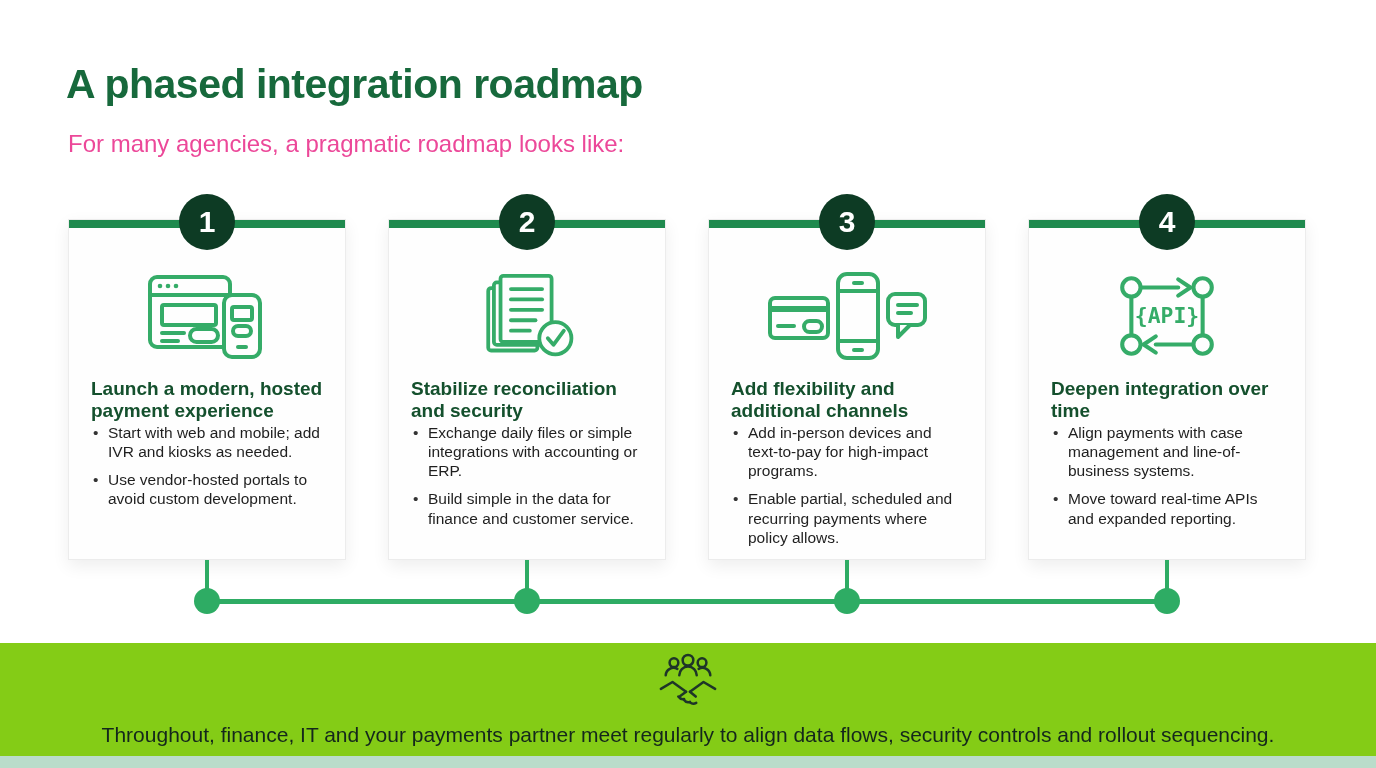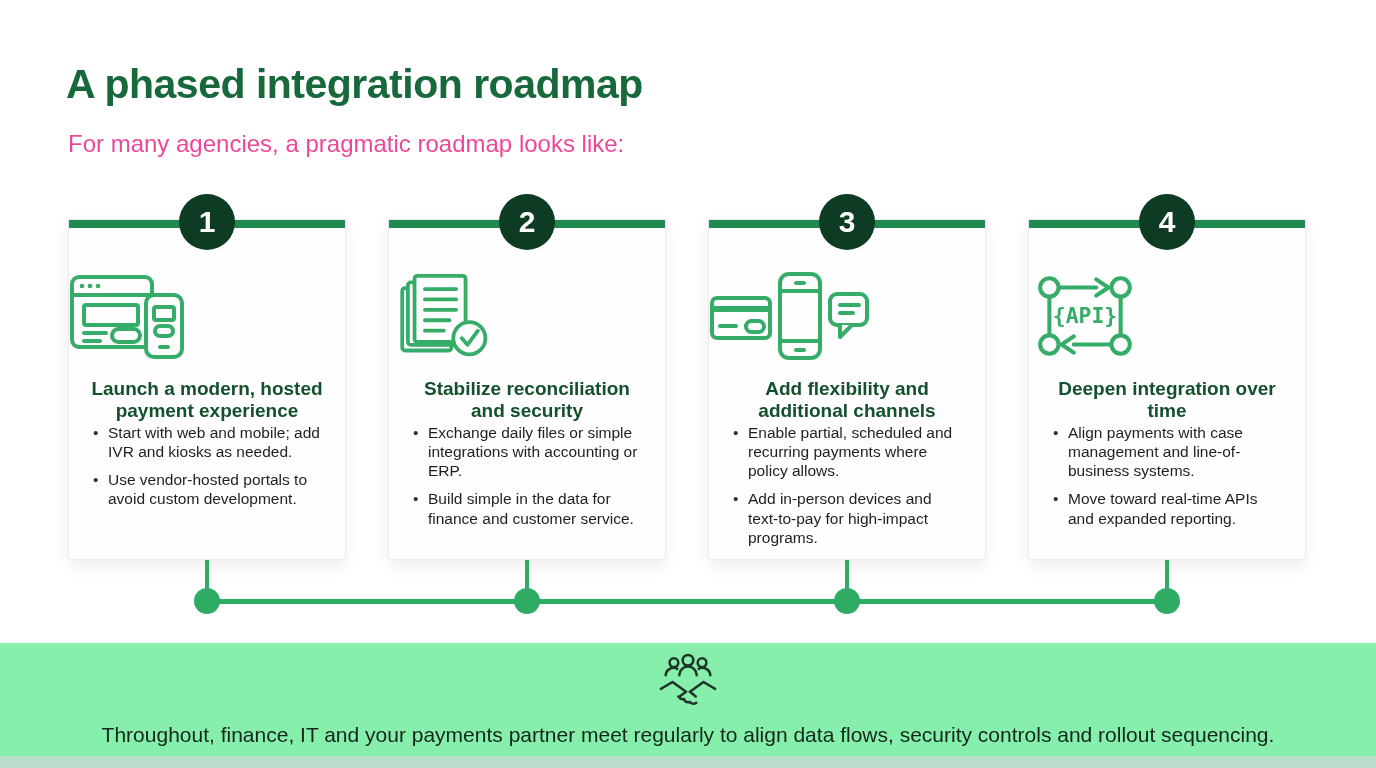--- a/index.html
+++ b/index.html
@@ -11,38 +11,38 @@
   .subtitle { position:absolute; left:68px; top:130px; font-size:24px; color:#ec4899; }
 
   .cards { position:absolute; left:68px; top:219px; width:1240px; display:flex; gap:42px; }
   .card { position:relative; width:278px; height:341px; background:#fefefe;
           border:1px solid #ececec; box-shadow:0 6px 16px rgba(0,0,0,0.07); }
   .card-bar { position:absolute; left:0; top:0; width:100%; height:8px; background:#1F8A4E; }
   .num-badge { position:absolute; left:50%; top:-26px; transform:translateX(-50%);
                width:56px; height:56px; border-radius:50%; background:#0D3B24;
                display:flex; align-items:center; justify-content:center;
                color:#ffffff; font-size:30px; font-weight:700; z-index:2; }
-  .icon-area { margin-top:46px; height:100px; display:flex; align-items:center; }
+  .icon-area { margin-top:46px; height:100px; display:flex; align-items:center; justify-content:center; }
   .card-body { padding:0 22px; }
-  .card-title { margin-top:12px; font-size:19px; font-weight:700; color:#14502D; line-height:1.18;text-align:center; }
+  .card-title { margin-top:12px; font-size:19px; font-weight:700; color:#14502D; line-height:1.18; }
   .bullets { list-style:none; margin-top:0; }
   .bullets li { position:relative; padding-left:17px; font-size:15.5px; line-height:1.24;
                 color:#1f1f1f; margin-bottom:9px; }
   .bullets li::before { content:"•"; position:absolute; left:2px; top:0; color:#333; }
 
   .stroke-ic { stroke:#35AC68; fill:none; stroke-width:4; stroke-linecap:round; stroke-linejoin:round; }
   .fill-ic { fill:#35AC68; stroke:none; }
   .white-fill { fill:#fefefe; }
 
   .tl-stem { position:absolute; width:4px; top:560px; height:41px; background:#2EAC64; }
   .tl-line { position:absolute; left:207px; top:599px; width:960px; height:5px;
              background:#2EAC64; border-radius:2px; }
   .tl-dot { position:absolute; top:588px; width:26px; height:26px; border-radius:50%; background:#2EAC64; }
 
-  .footer-band { position:absolute; left:0; top:643px; width:1376px; height:125px; background:#86efac; }
+  .footer-band { position:absolute; left:0; top:643px; width:1376px; height:125px; background:#84cc16; }
   .footer-strip { position:absolute; left:0; bottom:0; width:100%; height:12px; background:#BADCCA; }
   .footer-icon { position:absolute; left:50%; top:8px; transform:translateX(-50%); }
   .hs { stroke:#1E3528; fill:none; stroke-width:2.6; stroke-linecap:round; stroke-linejoin:round; }
   .footer-text { position:absolute; left:0; top:80px; width:100%; text-align:center;
                  font-size:21px; color:#14271C; }
 </style>
 </head>
 <body>
 
 <div class="slide">
@@ -123,22 +123,22 @@
           <path class="stroke-ic" d="M87 80 H95"></path>
           <rect class="stroke-ic" x="121" y="24" width="37" height="31" rx="7"></rect>
           <path class="stroke-ic white-fill" d="M131 55 V67 L143 55"></path>
           <path class="stroke-ic" d="M131 35 H150"></path>
           <path class="stroke-ic" d="M131 43 H144"></path>
         </svg>
       </div>
       <div class="card-body">
         <div class="card-title">Add flexibility and additional channels</div>
         <ul class="bullets">
+          <li>Add in-person devices and text-to-pay for high-impact programs.</li>
           <li>Enable partial, scheduled and recurring payments where policy allows.</li>
-          <li>Add in-person devices and text-to-pay for high-impact programs.</li>
         </ul>
       </div>
     </div>
 
     <div class="card">
       <div class="card-bar"></div>
       <div class="num-badge">4</div>
       <div class="icon-area">
         <svg width="112" height="94" viewBox="0 0 110 92">
           <path class="stroke-ic" d="M30 18 H66"></path>

